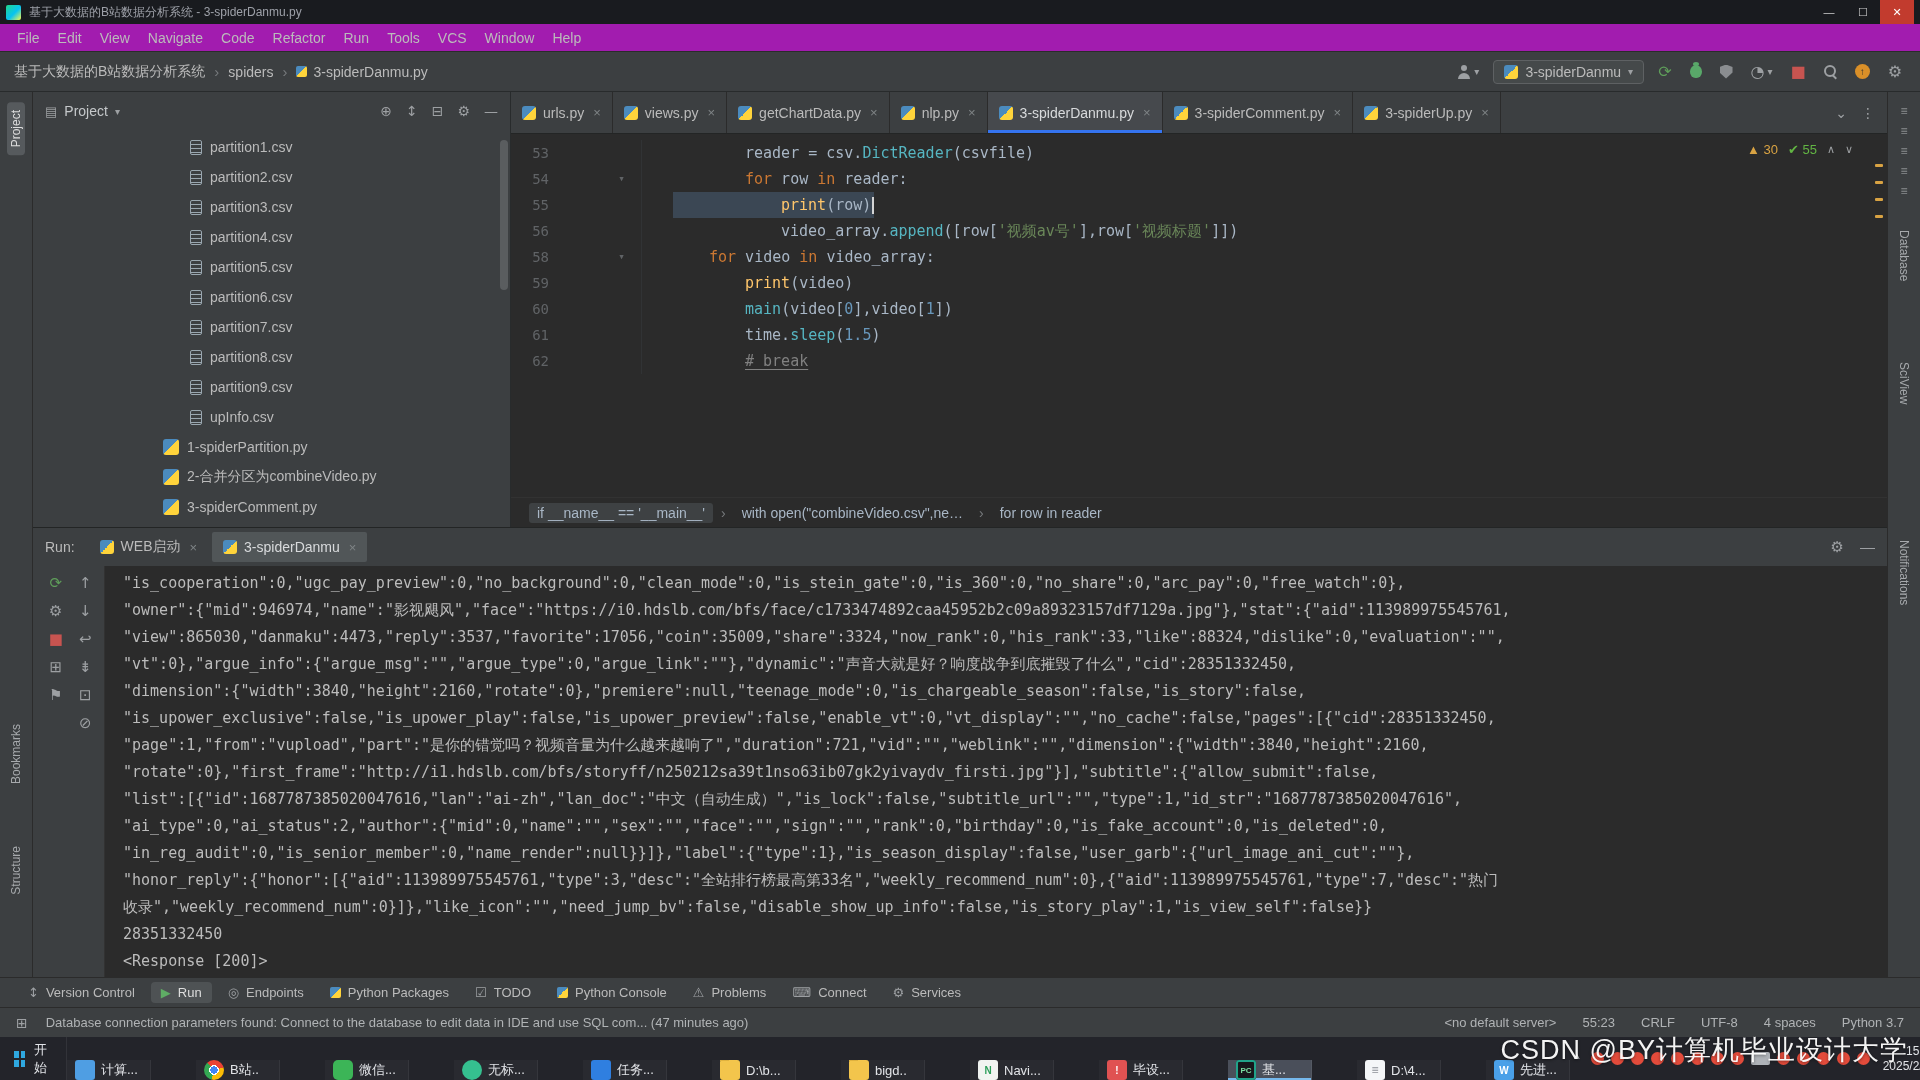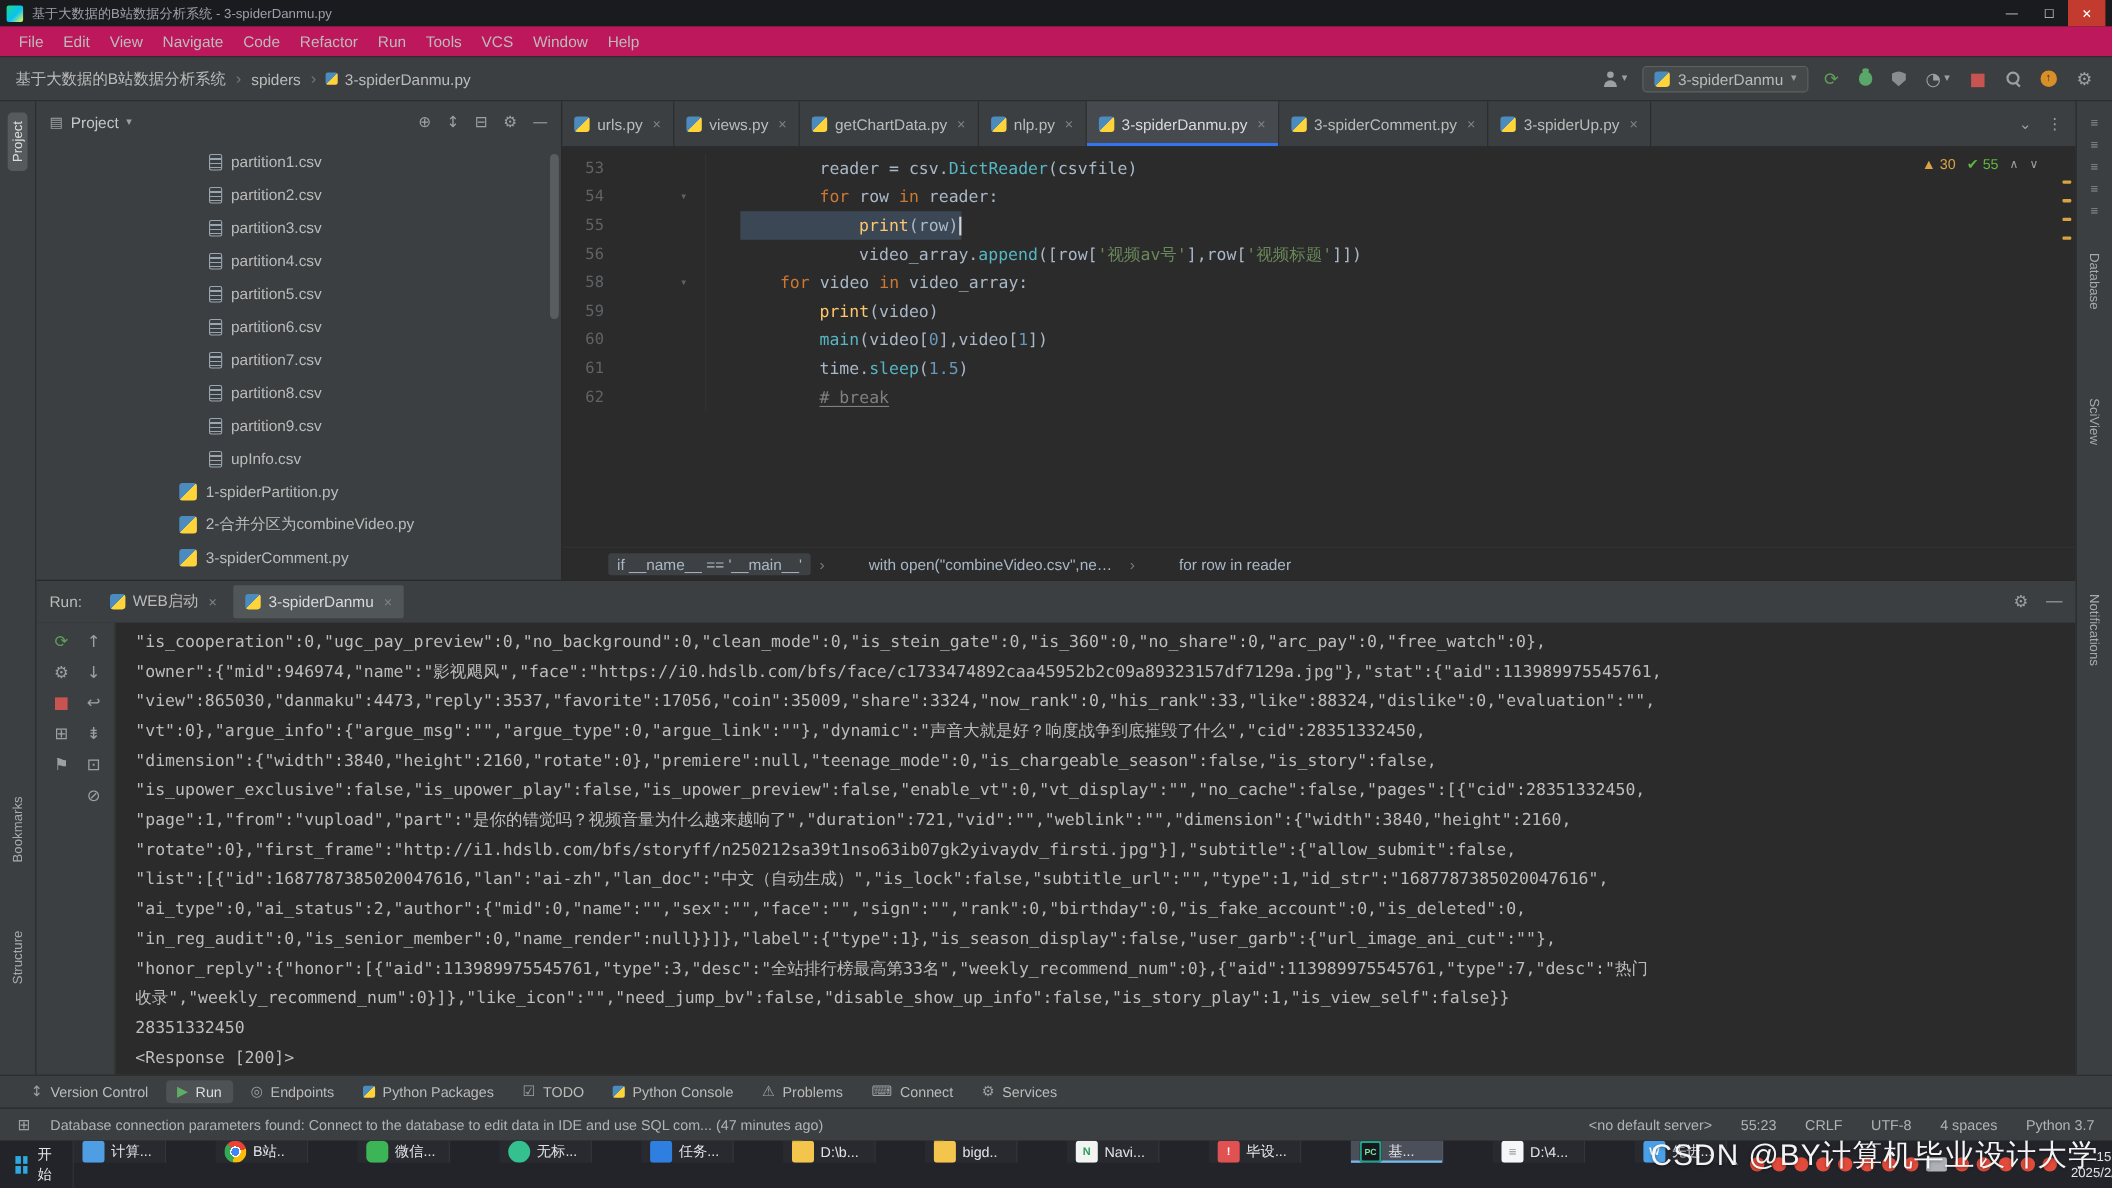--- a/index.html
+++ b/index.html
@@ -11,21 +11,21 @@
     background:#2b2b2b; color:#bbbbbb; font-size:14px;
   }
   
   .titlebar { height:24px; background:#191b1f; display:flex; align-items:center; padding:0 6px; gap:8px; flex:0 0 24px; }
   .app-icon { width:15px; height:15px; border-radius:2px; background:linear-gradient(135deg,#21d789,#07c3f2 55%,#fcf84a); }
   .title-text { font-size:12px; color:#9da0a8; white-space:nowrap; }
   .win-controls { margin-left:auto; display:flex; height:100%; }
   .win-btn { width:34px; display:flex; align-items:center; justify-content:center; font-size:11px; color:#cfcfcf; }
   .win-btn.close { background:#c23b2e; color:#fff; }
   
-  .menubar { height:28px; background:#be185d; border-bottom:1px solid #2b2b2b; display:flex; align-items:center; padding:0 8px; flex:0 0 28px; }
+  .menubar { height:28px; background:#a21caf; border-bottom:1px solid #2b2b2b; display:flex; align-items:center; padding:0 8px; flex:0 0 28px; }
   .menu-item { padding:3px 9px; color:#bbbbbb; }
   
   .navbar { height:40px; background:#3c3f41; border-bottom:1px solid #282b2c; display:flex; align-items:center; padding:0 14px; flex:0 0 40px; }
   .nav-crumbs { display:flex; align-items:center; gap:9px; }
   .nav-crumb { display:flex; align-items:center; gap:6px; color:#bbbbbb; }
   .crumb-sep { color:#777a7d; font-size:15px; }
   .nav-right { margin-left:auto; display:flex; align-items:center; gap:10px; }
   .nav-action { display:flex; align-items:center; gap:3px; padding:4px; }
   .nav-action .glyph { font-size:16px; color:#9da0a3; font-family:"DejaVu Sans",sans-serif; }
   .icon-person { width:14px; height:14px; position:relative; }
@@ -82,21 +82,21 @@
   .seg-p { color:#a9b7c6; } .seg-k { color:#cc7832; } .seg-f { color:#ffc66b; }
   .seg-m { color:#56b6c2; } .seg-s { color:#6a8759; } .seg-n { color:#6897bb; }
   .seg-c { color:#808080; text-decoration:underline; text-underline-offset:3px; }
   .caret-bar { display:inline-block; width:2px; height:17px; background:#d4d4d4; vertical-align:middle; margin-left:1px; }
   .inspections { position:absolute; top:8px; right:34px; display:flex; align-items:center; gap:10px; font-size:13px; font-family:"Liberation Sans",sans-serif; color:#bbbbbb; }
   .insp-warn { color:#d9a343; } .insp-ok { color:#62b543; }
   .insp-chev { color:#9da0a3; font-size:11px; }
   .stripe-marks { position:absolute; right:4px; top:30px; width:8px; }
   .mark { width:8px; height:3px; background:#d9a343; margin-bottom:14px; border-radius:1px; }
   .editor-crumbs { height:30px; flex:0 0 30px; border-top:1px solid #323232; display:flex; align-items:center; gap:8px; padding-left:18px; font-size:14px; font-family:"Liberation Sans",sans-serif; color:#a9b7c6; background:#2b2b2b; }
-  .ecrumb { padding:2px 8px; border-radius:3px; white-space:nowrap;margin-left:24px; }
+  .ecrumb { padding:2px 8px; border-radius:3px; white-space:nowrap; }
   .ecrumb.first { background:#3e4143; }
   .ecrumb-sep { color:#777a7d; }
   
   .run-panel { flex:1; display:flex; flex-direction:column; min-height:0; background:#3c3f41; border-top:1px solid #232525; }
   .run-header { height:38px; flex:0 0 38px; display:flex; align-items:center; padding:0 12px; gap:4px; }
   .run-label { margin-right:10px; color:#bbbbbb; }
   .run-tab { display:flex; align-items:center; gap:7px; padding:6px 11px; border-radius:2px; color:#bbbbbb; }
   .run-tab.active { background:#515658; color:#d8dadc; }
   .run-header-right { margin-left:auto; display:flex; gap:16px; color:#9da0a3; font-size:15px; }
   .run-body { flex:1; display:flex; min-height:0; background:#2b2b2b; }
@@ -500,21 +500,21 @@
   <div class="taskbar">
     <div class="tb-start">
       <span class="win-logo">
           <i></i>
           <i></i>
           <i></i>
           <i></i>
         </span>
       <span>开始</span>
     </div>
-    <div style="display:flex;align-items:flex-start;gap:45px;">
+    <div style="display:flex;align-items:flex-end;gap:45px;">
         <span class="task-app">
           <span class="ticon ticon-calc"></span>
           <span class="task-label">计算...</span>
         </span>
         <span class="task-app">
           <span class="ticon ticon-chrome"></span>
           <span class="task-label">B站..</span>
         </span>
         <span class="task-app">
           <span class="ticon ticon-wechat"></span>

